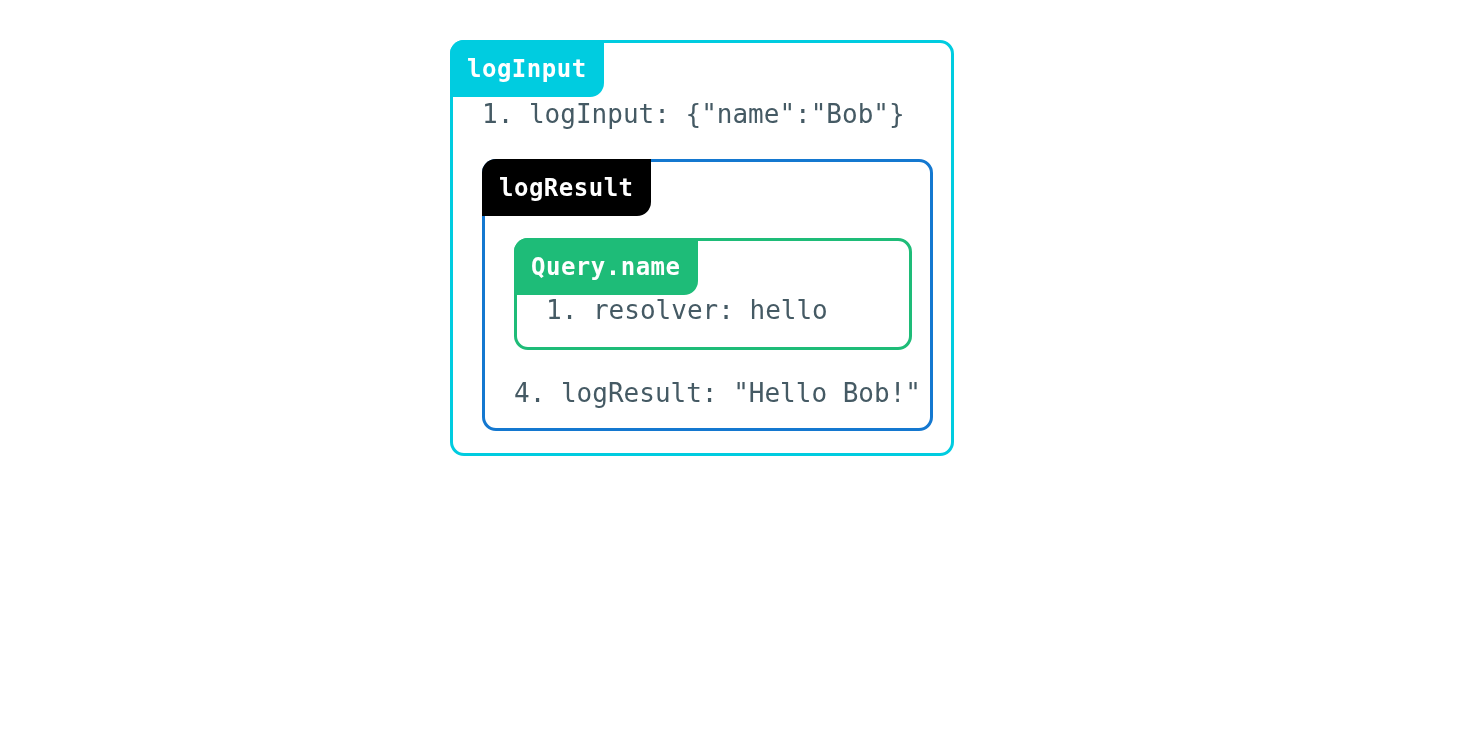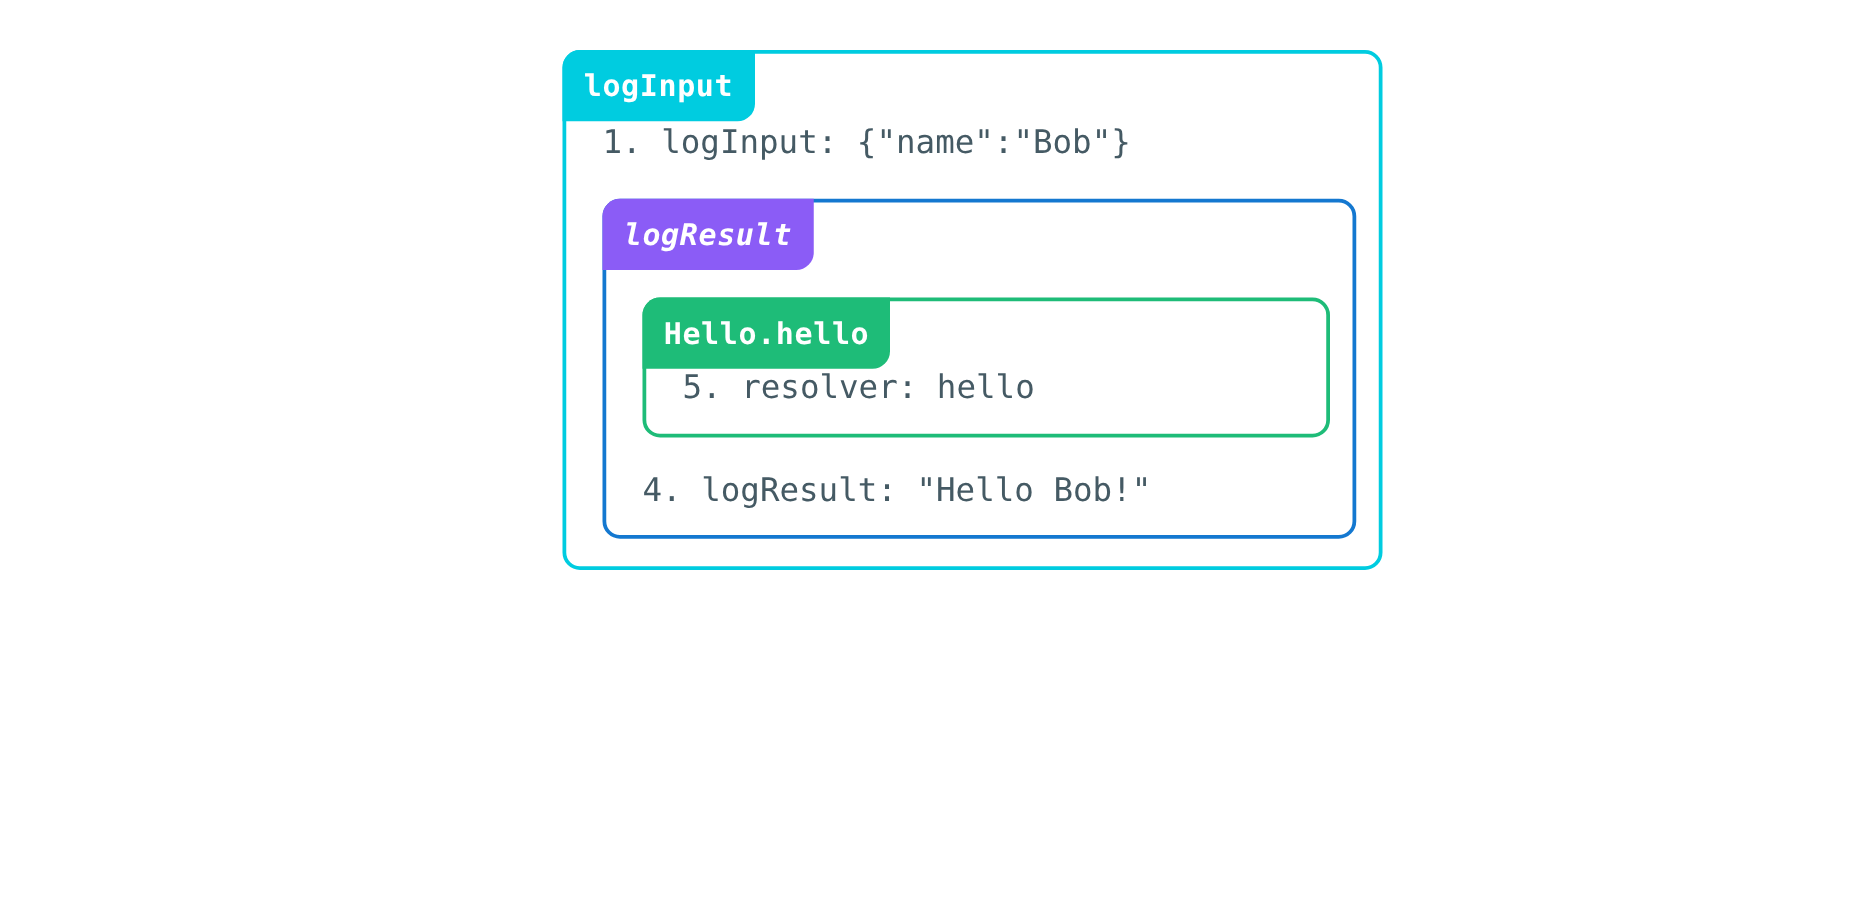--- a/index.html
+++ b/index.html
@@ -11,21 +11,21 @@
     height: 730px;
     background: #ffffff;
     font-family: "DejaVu Sans Mono", "Liberation Mono", monospace;
     overflow: hidden;
   }
 
   #trace-root {
     position: absolute;
     left: 450px;
     top: 40px;
-    width: 656px;
+    width: 504px;
     border-radius: 10px;
   }
 
   
   .block {
     position: relative;
     border-style: solid;
     border-width: 3px;
     border-radius: 14px;
     background: #ffffff;
@@ -53,21 +53,21 @@
     padding-top: 58px;
     padding-bottom: 22px;
     padding-left: 29px;
     padding-right: 18px;
   }
 
   
   .block.cyan  { border-color: #00CCE0; }
   .block.cyan  > .block-label { background: #00CCE0; }
   .block.blue  { border-color: #1478D0; }
-  .block.blue  > .block-label { background: #8b5cf6; font-style: italic; }
+  .block.blue  > .block-label { background: #000000; }
   .block.green { border-color: #1EBC78; }
   .block.green > .block-label { background: #1EBC78; }
 
   
   .log-line {
     color: #455A64;
     font-size: 26px;
     line-height: 1;
     white-space: pre;
     margin: 0;
@@ -105,24 +105,24 @@
 
       <div class="log-line">1. logInput: {"name":"Bob"}</div>
 
       <div class="block blue">
         <span class="block-label">logResult</span>
 
         <div class="block-body">
 
 
           <div class="block green">
-            <span class="block-label">Hello.hello</span>
+            <span class="block-label">Query.name</span>
 
             <div class="block-body">
-              <div class="log-line">5. resolver: hello</div>
+              <div class="log-line">1. resolver: hello</div>
             </div>
           </div>
 
           <div class="log-line">4. logResult: "Hello Bob!"</div>
 
         </div>
       </div>
 
 
     </div>

